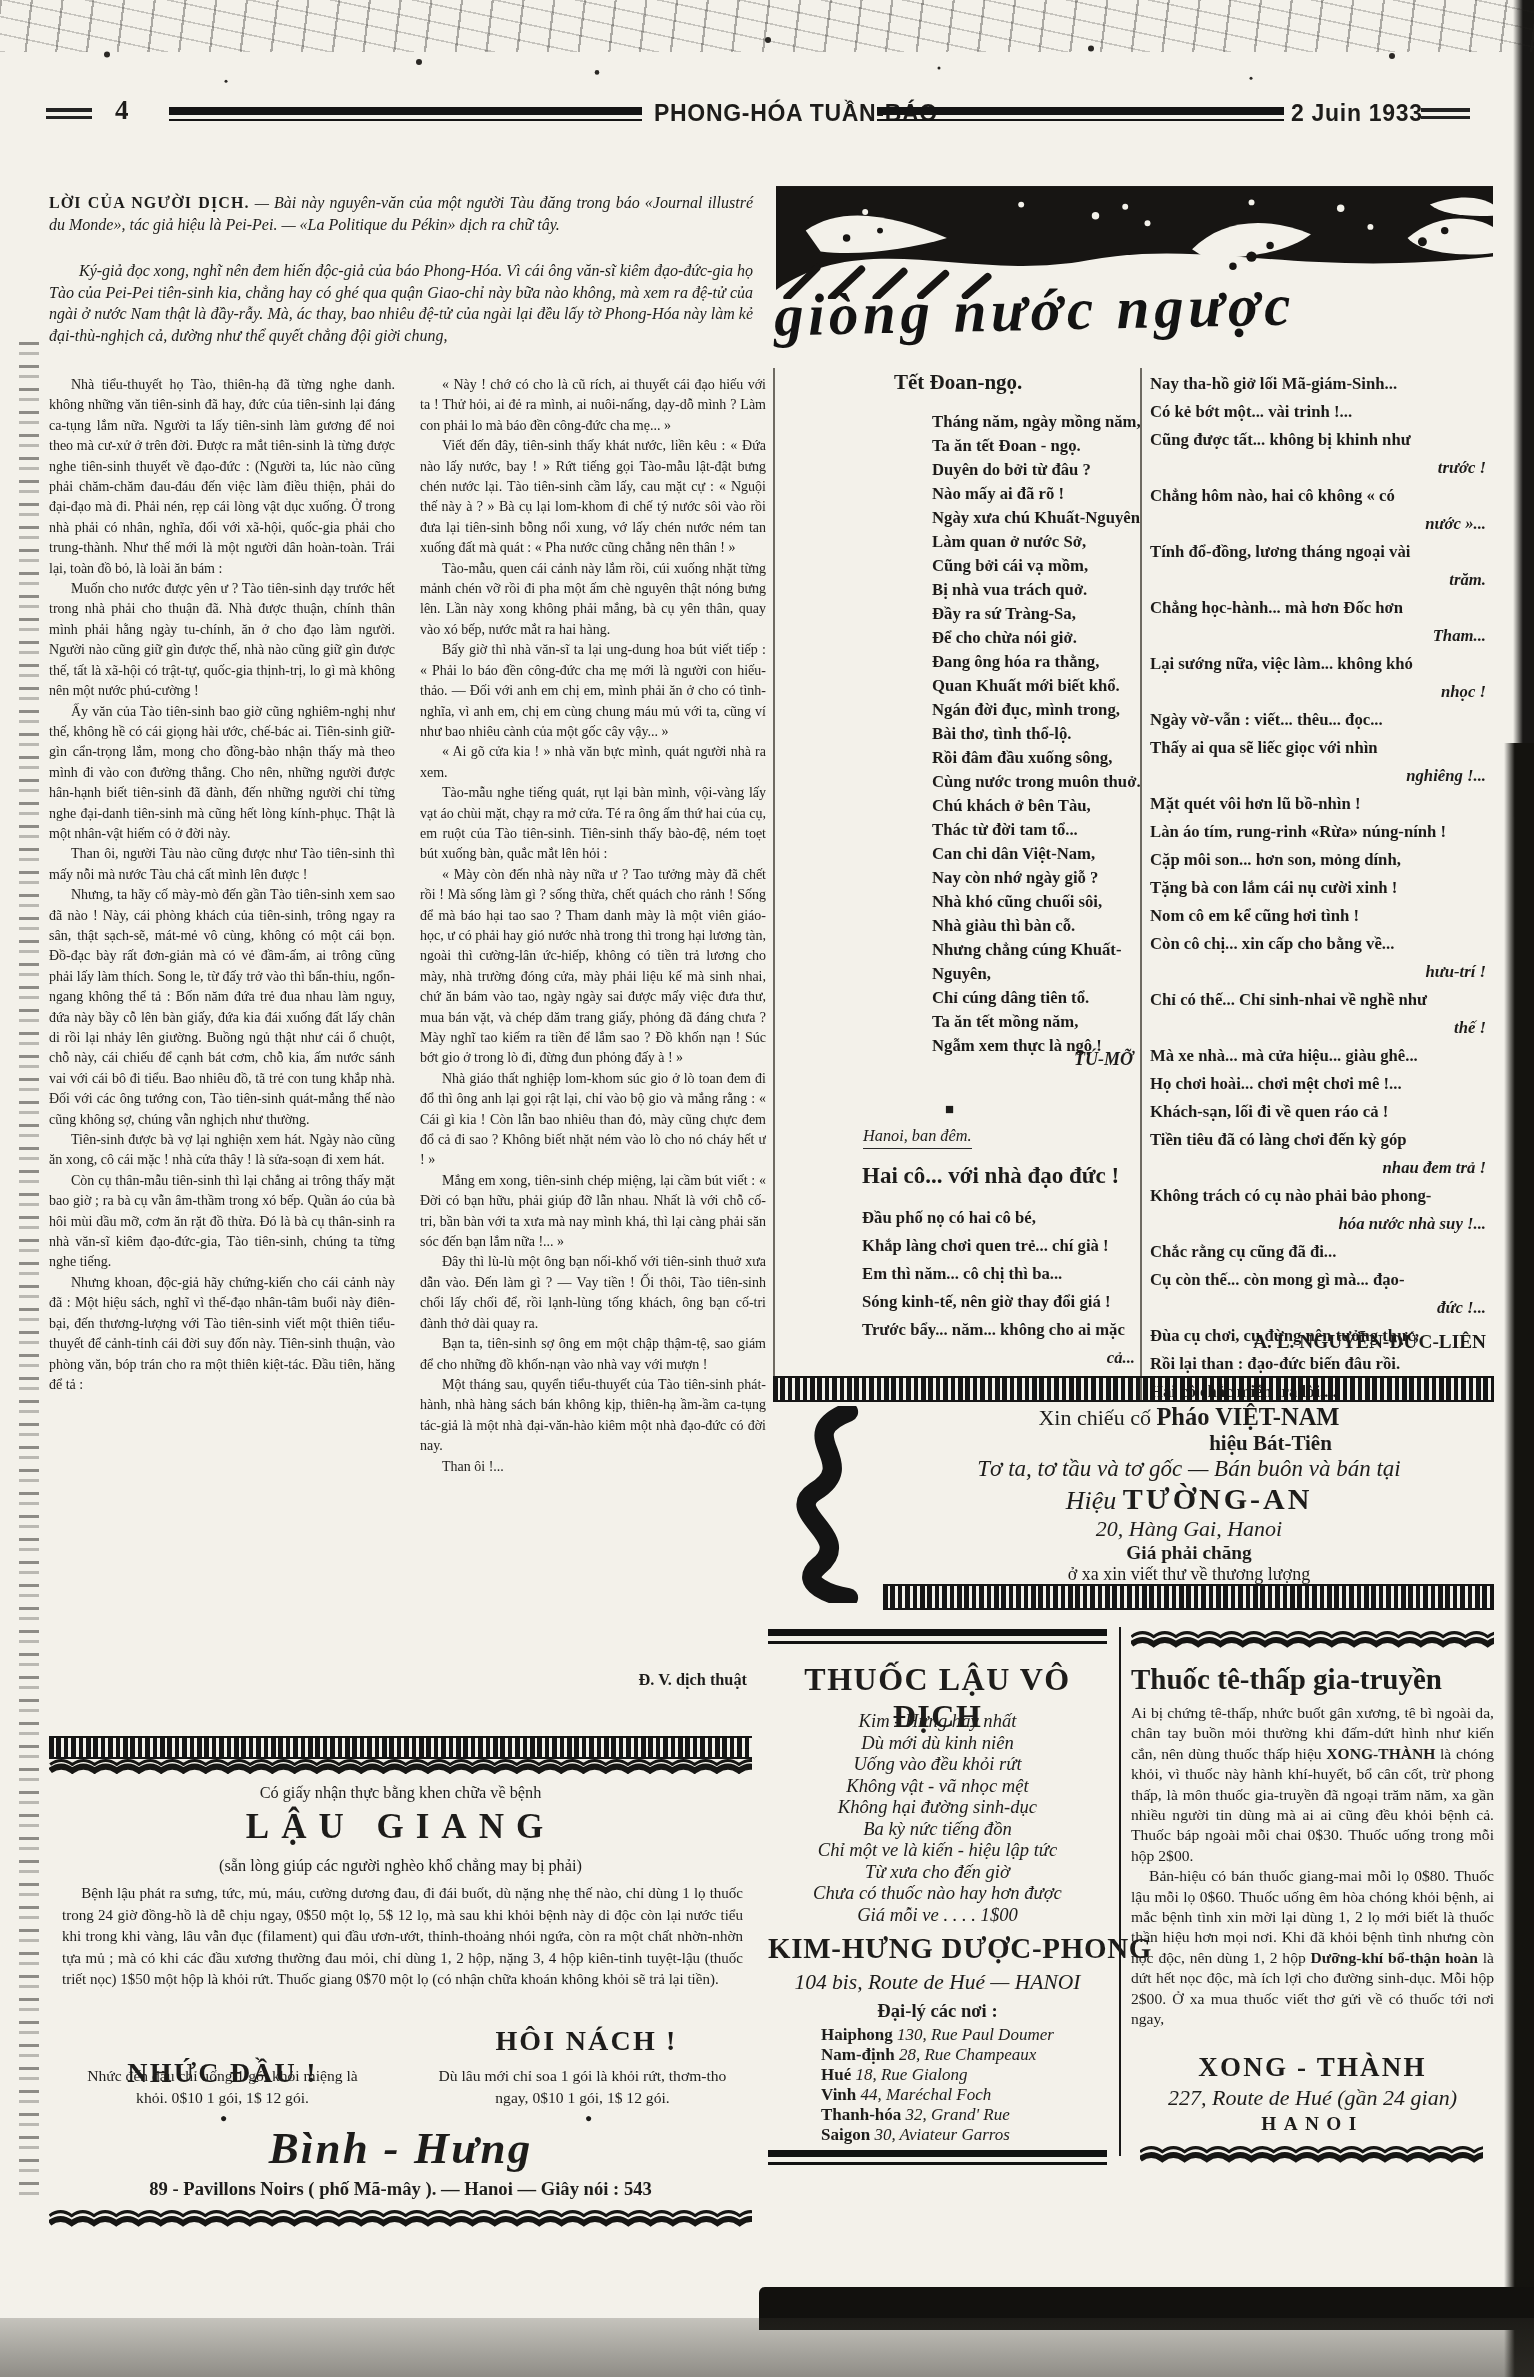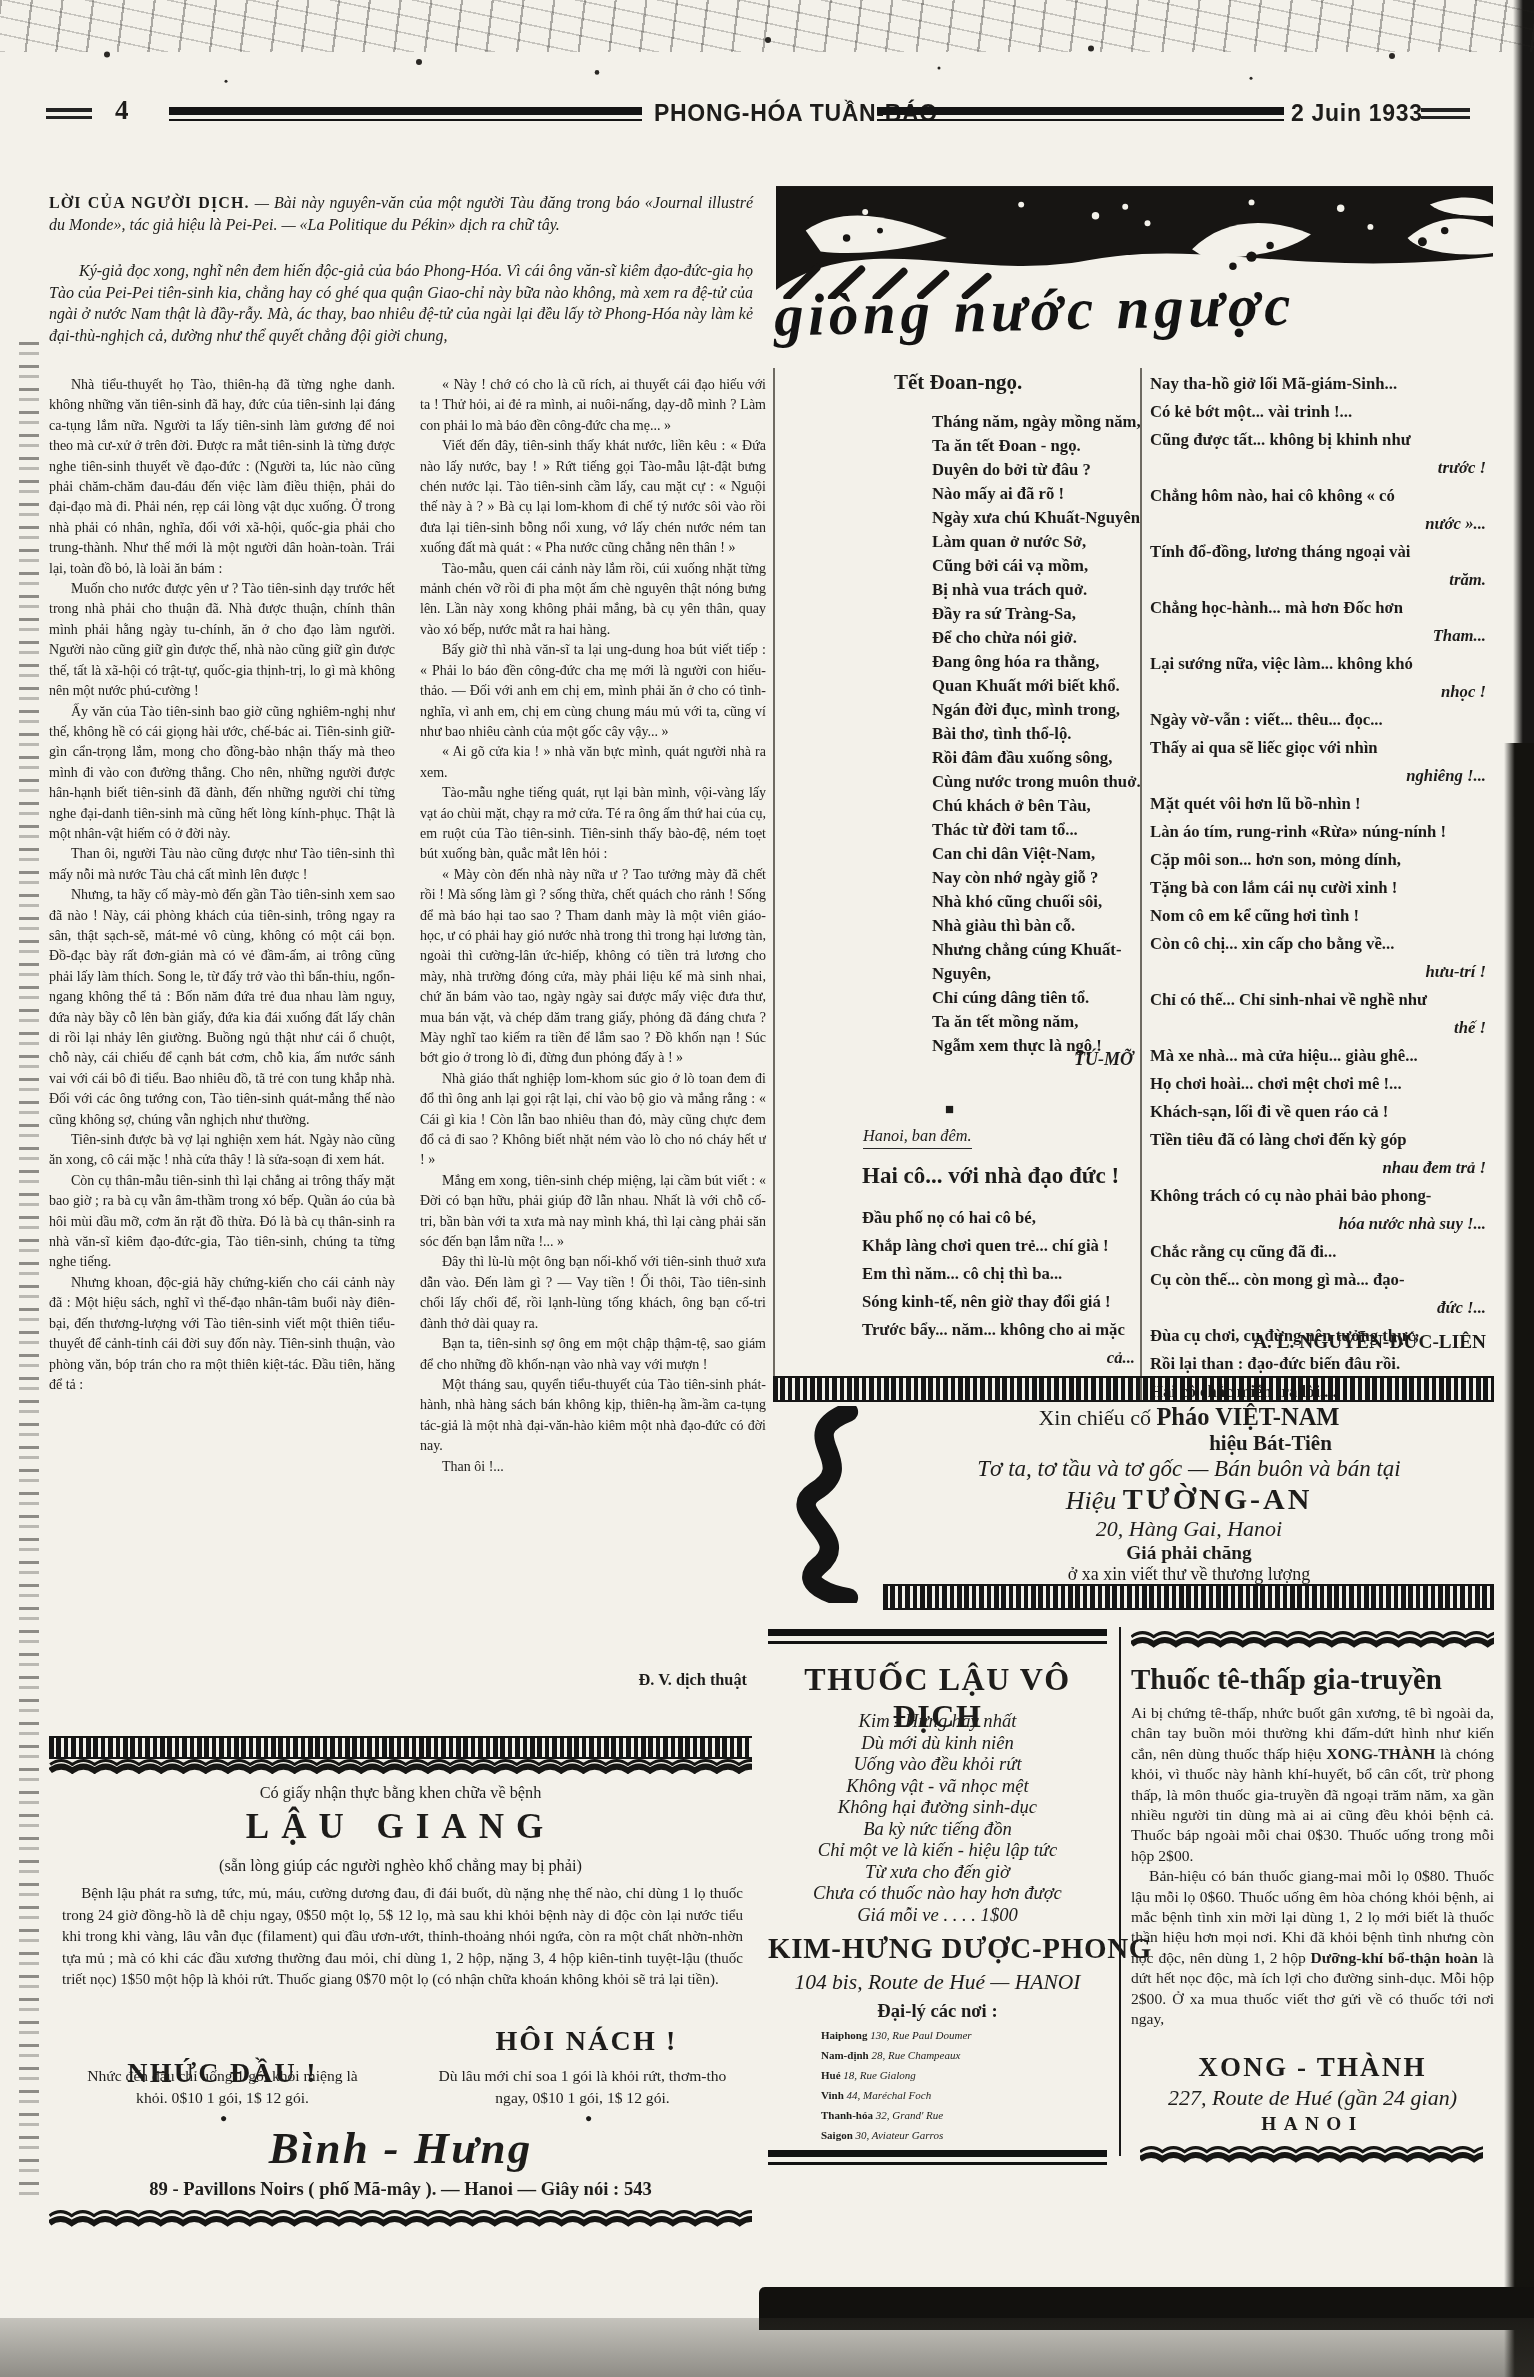--- a/index.html
+++ b/index.html
@@ -37,21 +37,21 @@
   .orn{font-size:15px;}
   .poem2title{font-size:23px;font-weight:bold;white-space:nowrap;}
   
   .ctr{text-align:center;}
   .ad-small{font-size:16.3px;}
   .ad-ital{font-style:italic;}
   .display-lg{font-weight:bold;letter-spacing:7.4px;}
   .justify{text-align:justify;}
   .script-caption{font-size:59px;font-weight:bold;font-style:italic;letter-spacing:4.5px;color:#131313;white-space:nowrap;}
   .binh{font-size:45px;font-weight:bold;font-style:italic;letter-spacing:2.2px;}
-  .agent{font-size:11px;line-height:20px;}
+  .agent{font-size:17px;line-height:20px;}
   .agent b{font-family:"Liberation Serif",serif;}
   .agent i{font-style:italic;}
   .smudge{pointer-events:none;}
 </style>
 </head>
 <body>
 
 <div class="page">
 
   <div class="abs rule-mini" style="left:46px;top:108px;width:46px;"></div>

